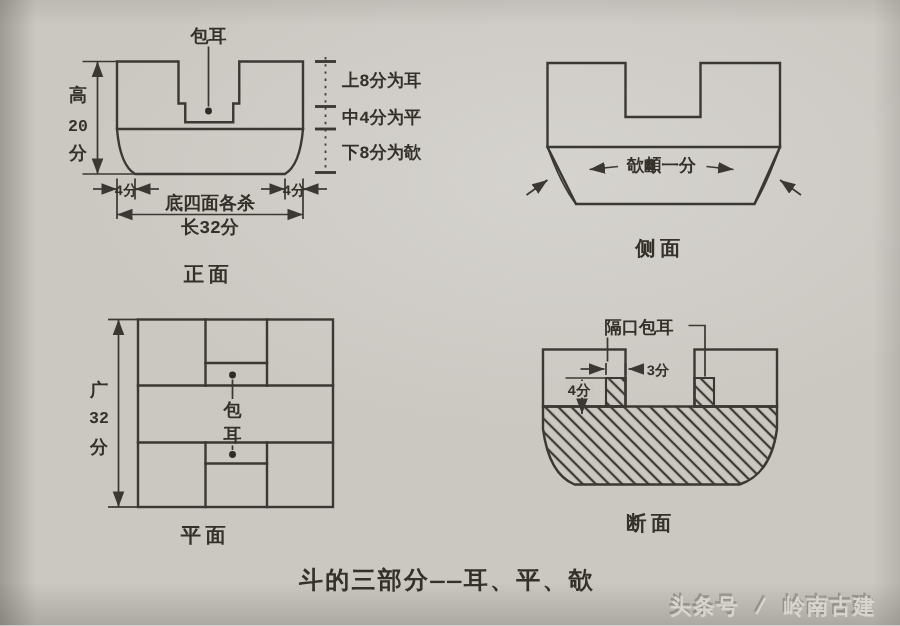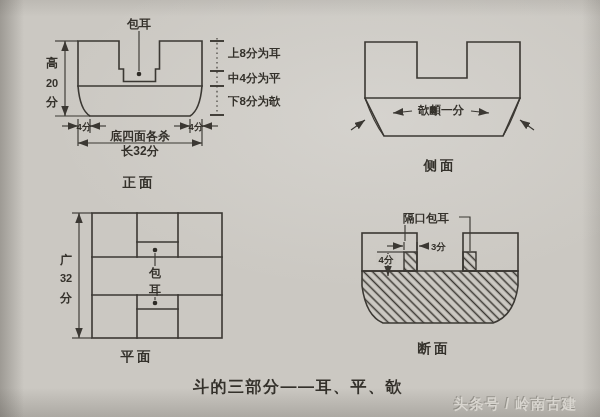--- a/index.html
+++ b/index.html
@@ -7,21 +7,21 @@
     position:relative;
     width:600px;height:417px;
     overflow:hidden;
     background:
       radial-gradient(90% 70% at 62% 28%, rgba(255,255,255,0.20), rgba(255,255,255,0) 60%),
       linear-gradient(90deg, rgba(62,58,52,0.32), rgba(62,58,52,0) 4%),
       linear-gradient(270deg, rgba(62,58,52,0.14), rgba(62,58,52,0) 3%),
       linear-gradient(0deg, rgba(62,58,52,0.22), rgba(62,58,52,0) 7%),
       linear-gradient(180deg, rgba(62,58,52,0.10), rgba(62,58,52,0) 4%),
       #cbc8c2;
-    font-family:Liberation Sans, sans-serif;
+    font-family:Liberation Mono, monospace;
   }
   svg{position:absolute;left:0;top:0;}
   .ink{stroke:#3b3833;fill:none;stroke-width:1.6;stroke-linecap:square;}
   .thin{stroke:#3b3833;fill:none;stroke-width:1.15;stroke-linecap:butt;}
   .tick{stroke:#3b3833;fill:none;stroke-width:1.9;}
   .dotted{stroke:#45423c;fill:none;stroke-width:1.2;stroke-dasharray:1.6 3.2;}
   .dot{fill:#2f2c27;stroke:none;}
   text{fill:#34312b;}
   .lbl{font-size:11.5px;font-weight:600;}
   .lbl12{font-size:12px;font-weight:600;}

